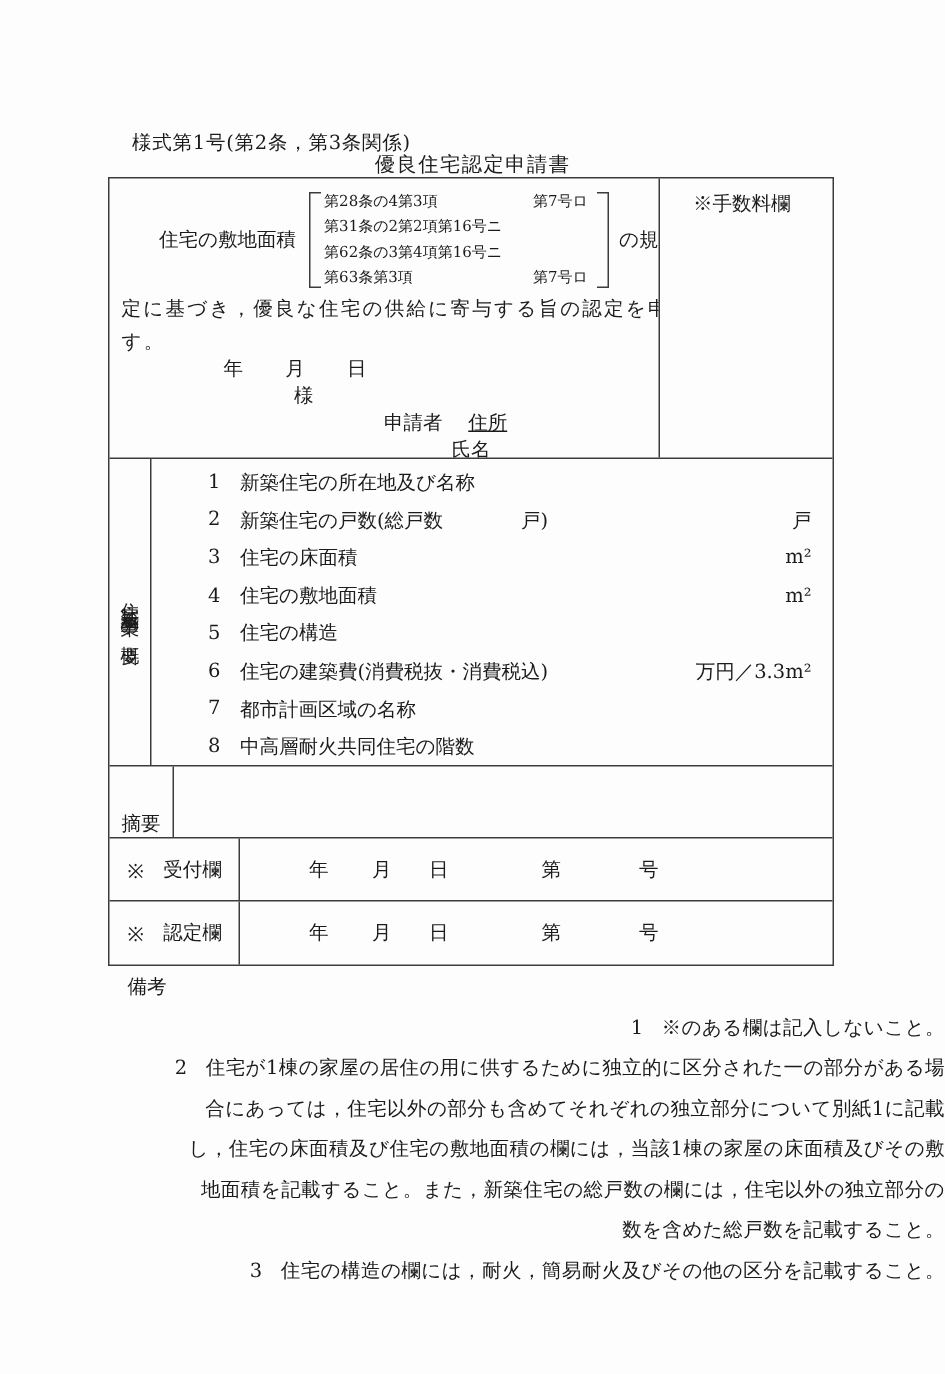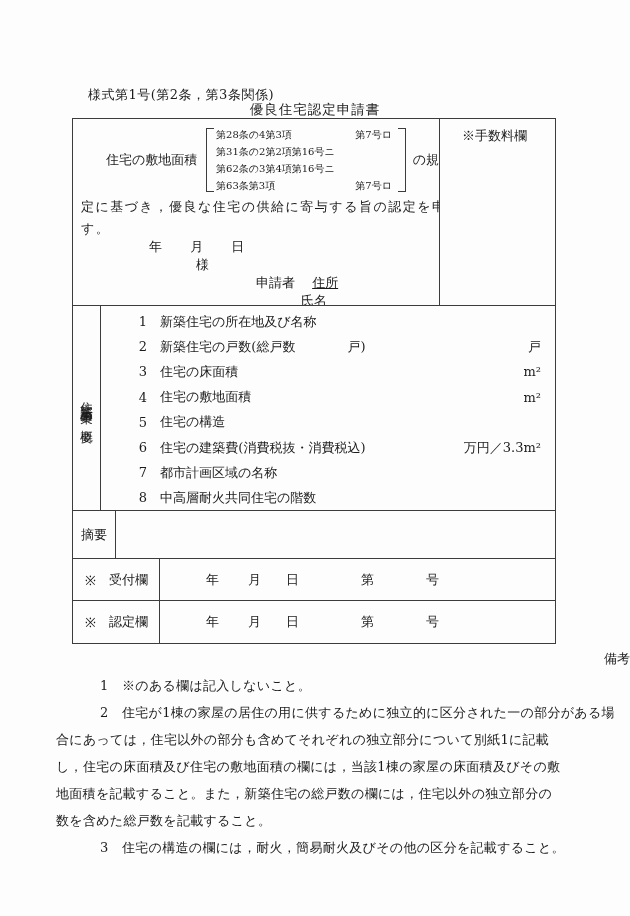--- a/index.html
+++ b/index.html
@@ -56,37 +56,37 @@
   .v-label { writing-mode:vertical-rl; text-orientation:upright;
              font-size:12.5px; letter-spacing:2px; line-height:28px; }
   .sec-b-right { flex:1; padding-top:3px; }
   .ov-row { display:flex; align-items:center; height:25.2px; white-space:nowrap; }
   .ov-no { width:10px; margin-left:36px; text-align:right; }
   .ov-label { margin-left:13px; }
   .ov-unit { margin-left:auto; margin-right:14px; }
   
   .sec-c { height:48px; border-bottom:1px solid #3c3c3c; }
   .sec-c-label { width:43px; border-right:1px solid #3c3c3c;
-                 display:flex; align-items:center; justify-content:center; }
+                 display:flex; align-items:flex-end; justify-content:center; }
   .sec-c-body { flex:1; }
   
   .sec-d { height:42px; border-bottom:1px solid #3c3c3c; }
   .sec-e { height:42px; }
   .stamp-label { width:87px; border-right:1px solid #3c3c3c;
                  display:flex; align-items:center; white-space:nowrap; }
   .stamp-label .mk { margin-left:12px; }
   .stamp-label .lb { margin-left:13px; }
   .stamp-body { flex:1; display:flex; align-items:center; white-space:nowrap; }
   .stamp-body span { display:inline-block; }
   .f-y { margin-left:46px; } .f-m { margin-left:29px; } .f-d { margin-left:25px; }
   .f-no1 { margin-left:62px; } .f-no2 { margin-left:52px; }
   
   .remarks { position:absolute; left:0; top:645px; width:630px; }
-  .remarks-title { margin-left:85px; height:27px; line-height:27px;text-align:right; }
-  .note-line { height:27px; line-height:27px; white-space:nowrap; letter-spacing:0.3px; }
+  .remarks-title { margin-left:85px; height:27px; line-height:27px; }
+  .note-line { height:27px; line-height:27px; white-space:nowrap; letter-spacing:0.3px;text-align:right; }
   .note-first { margin-left:100px; }
   .note-first .note-no { display:inline-block; width:10px; }
   .note-first .note-text { margin-left:12px; }
   .note-cont { margin-left:56px; }
 </style>
 </head>
 <body>
 
 <div class="page">
 

